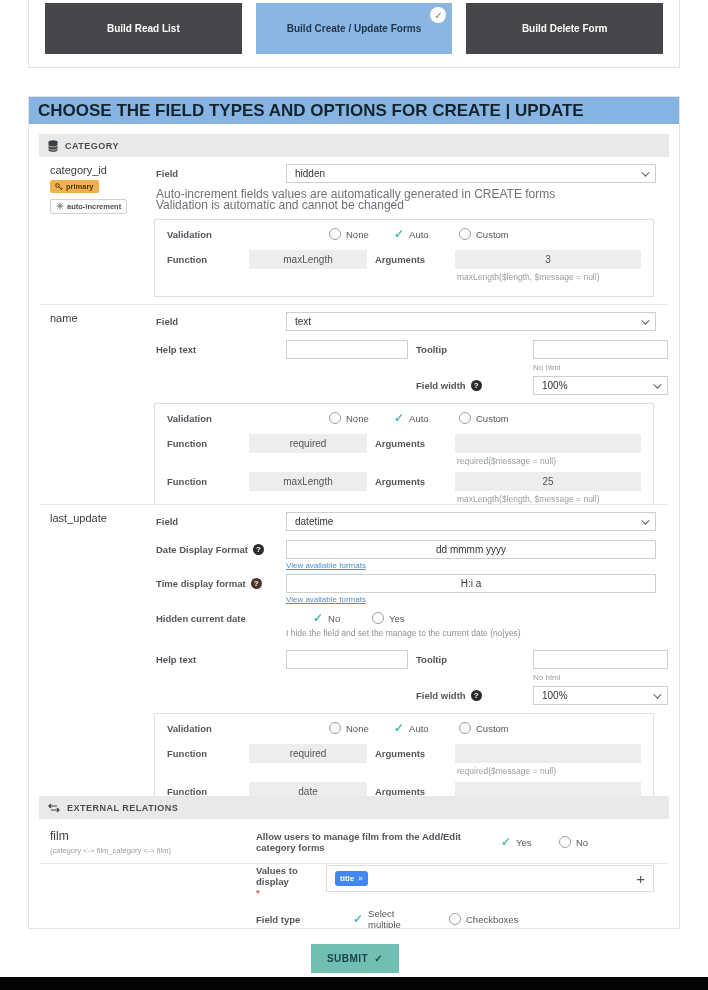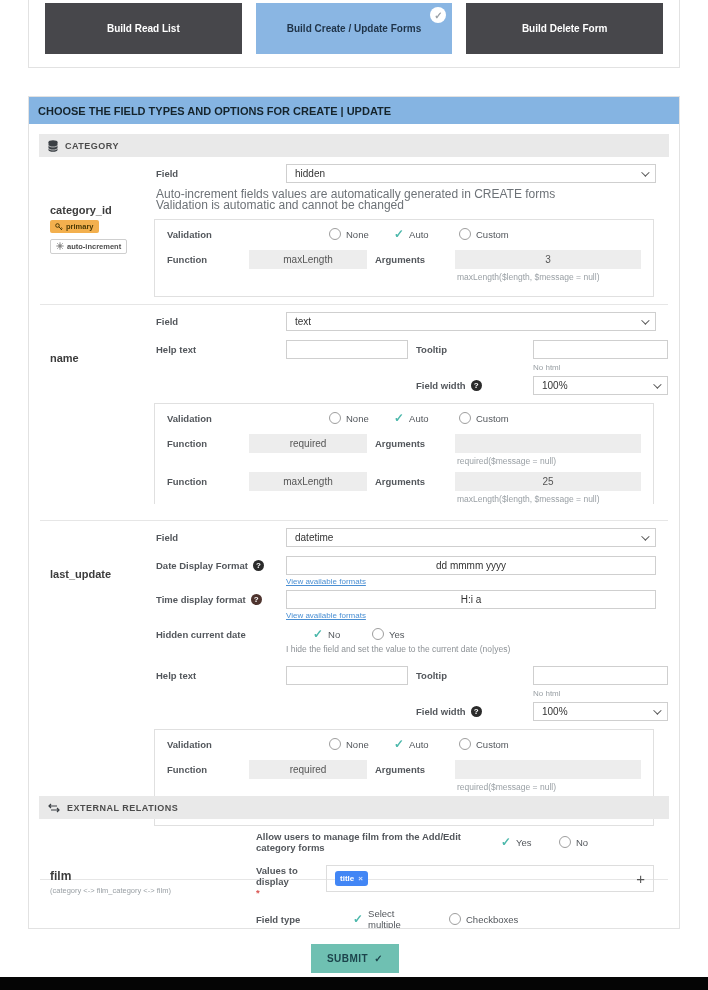--- a/index.html
+++ b/index.html
@@ -7,28 +7,28 @@
 
   
   .top-card { position:absolute; left:28px; width:652px; top:-5px; height:73px; background:#fff; border:1px solid #e2e2e2; }
   .tabs { display:flex; padding:7px 9px 0 9px; }
   .tab { flex:1; height:51px; margin:0 7px; background:#47474b; color:#fff; display:flex; align-items:center; justify-content:center; font-size:10px; font-weight:bold; position:relative; cursor:pointer; }
   .tab.active { background:#8ab6e3; color:#1f3348; }
   .tab-badge { position:absolute; top:4px; right:6px; width:16px; height:16px; border-radius:50%; background:#fff; color:#9aa0a6; font-size:10px; display:flex; align-items:center; justify-content:center; }
 
   
   .main-card { position:absolute; left:28px; width:652px; top:96px; height:833px; background:#fff; border:1px solid #e2e2e2; overflow:hidden; }
-  .blue-bar { position:absolute; left:0; right:0; top:0; height:27px; background:#85b4e2; display:flex; align-items:center; padding:0 9px; font-size:11px; font-weight:bold; color:#15242c; }
+  .blue-bar { position:absolute; left:0; right:0; top:0; height:27px; background:#85b4e2; display:flex; align-items:center; padding:0 9px; font-size:17px; font-weight:bold; color:#15242c; }
   .section-bar { position:absolute; left:10px; right:10px; height:23px; background:#e9e9e9; display:flex; align-items:center; gap:7px; padding:0 9px; font-size:9px; font-weight:bold; letter-spacing:.5px; color:#4c4c4c; }
   .group { position:absolute; left:11px; right:11px; overflow:hidden; display:grid; }
   .fgroup { grid-template-columns:106px 1fr; padding:7px 0 0 10px; }
   .bordered-top { border-top:1px solid #e6e6e6; }
   .bordered-bottom { border-bottom:1px solid #e6e6e6; }
 
-  .fname { font-size:11px; font-weight:bold; color:#3c3c3c;margin-top:40px; }
+  .fname { font-size:11px; font-weight:normal; color:#3c3c3c; }
   .badge { display:inline-flex; align-items:center; gap:3px; font-size:7.5px; font-weight:bold; padding:2px 5px; border-radius:2px; margin-top:4px; width:max-content; }
   .badge.primary { background:#f3b04e; color:#4c3a05; }
   .badge.autoinc { background:#fff; border:1px solid #cfcfcf; color:#4c4c4c; }
 
   .frow { display:grid; grid-template-columns:130px 1fr; align-items:center; margin-bottom:6px; }
   .frow4 { display:grid; grid-template-columns:130px 122px 125px 1fr; align-items:center; margin-bottom:2px; }
   .flabel { font-size:9.5px; font-weight:bold; color:#53575c; display:flex; align-items:center; }
   .select { height:19px; border:1px solid #cfcfcf; background:#fff; display:flex; align-items:center; justify-content:space-between; padding:0 8px; font-size:10px; color:#333; margin-right:12px; cursor:pointer; }
   .chev { width:6px; height:6px; border-right:1.5px solid #555; border-bottom:1.5px solid #555; transform:rotate(45deg) translateY(-2px); }
   input.txt { height:19px; border:1px solid #cfcfcf; background:#fff; font-size:10px; color:#333; padding:0 7px; width:100%; font-family:"Liberation Sans",sans-serif;text-align:center; }
@@ -223,21 +223,21 @@
           <span class="flabel">Function</span>
           <input class="txt gray" value="maxLength" style="">
           <span class="flabel alab">Arguments</span>
           <input class="txt gray" value="25" style="">
           <div class="sig">maxLength($length, $message = null)</div>
         </div>
       </div>
     </div>
   </div>
 
-  <div class="group fgroup bordered-top bordered-bottom" style="top:423px; height:360px;">
+  <div class="group fgroup bordered-top bordered-bottom" style="top:407px; height:360px;">
     <div>
       <div class="fname">last_update</div>
     </div>
     <div>
       <div class="frow" style="margin-bottom:9px;">
         <span class="flabel">Field</span>
         <div class="select">
           <span>datetime</span>
           <i class="chev"></i>
         </div>
@@ -272,21 +272,21 @@
               <span>No</span>
             </div>
           <div class="opt">
               <i class="radio"></i>
               <span>Yes</span>
             </div>
         </div>
       </div>
       <div class="frow" style="margin-bottom:4px;">
         <span></span>
-        <div class="caption">I hide the field and set the value to the current date (no|yes)</div>
+        <div class="caption">I hide the field and set the manage to the current date (no|yes)</div>
       </div>
       <div class="frow4">
         <span class="flabel">Help text</span>
         <input class="txt" style="">
         <span class="flabel" style="padding-left:8px;">Tooltip</span>
         <input class="txt" style="">
       </div>
       <div class="frow4" style="margin-bottom:2px;">
         <span></span>
           <span></span>

